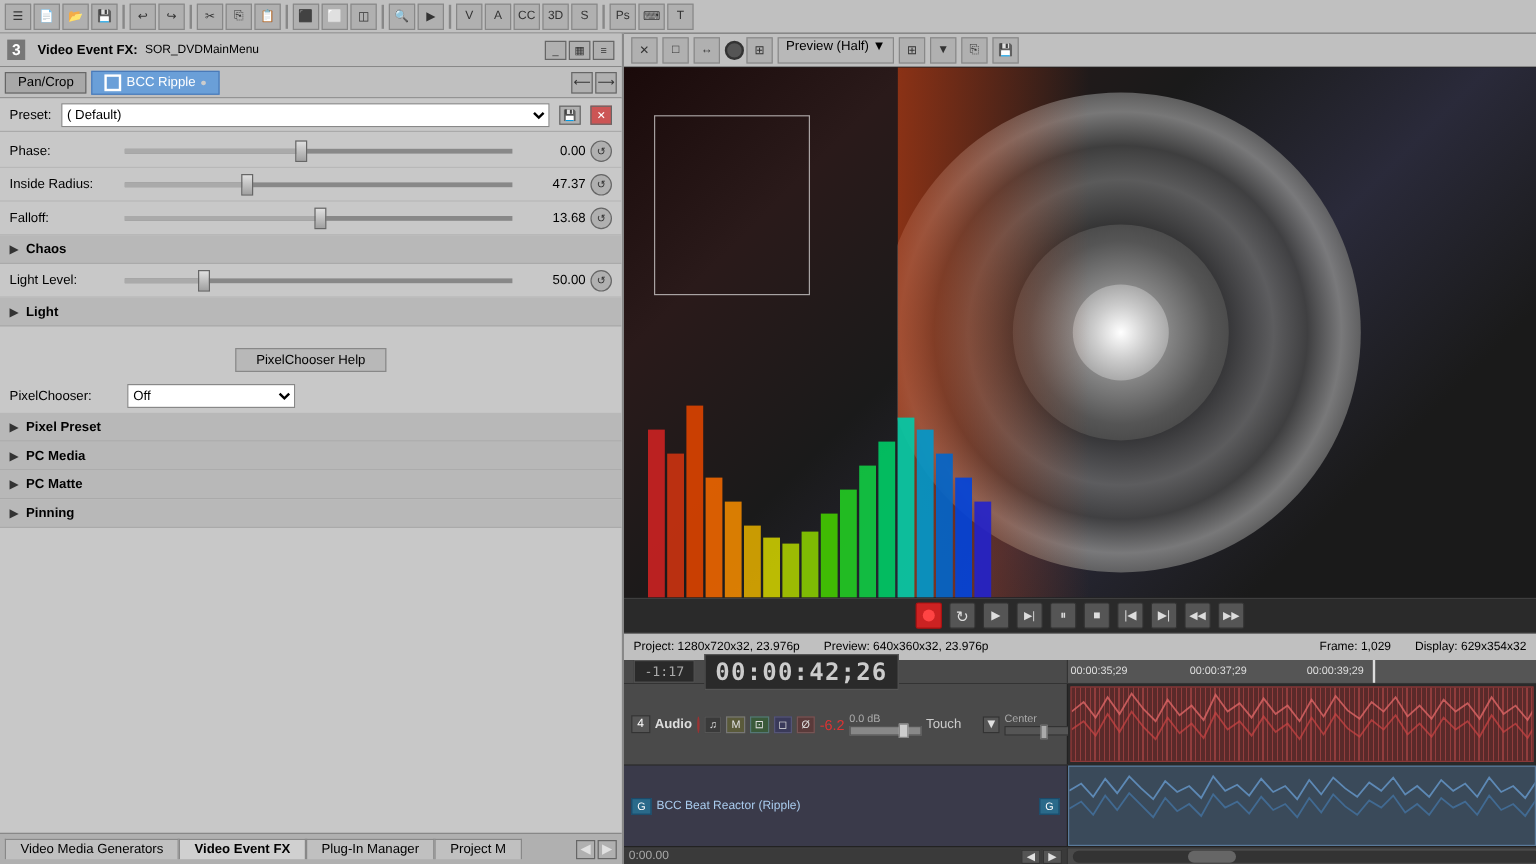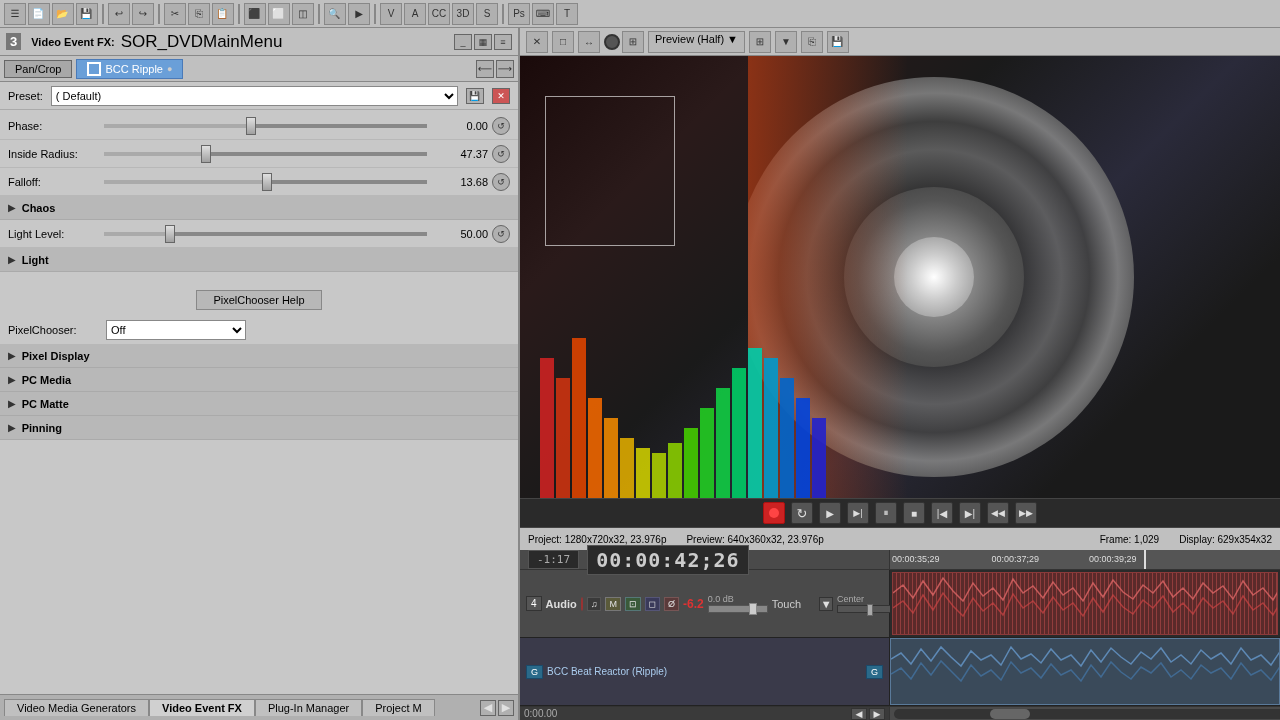--- a/index.html
+++ b/index.html
@@ -44,21 +44,21 @@
     .fx-header {
       background: #c0c0c0;
       padding: 4px 6px;
       border-bottom: 1px solid #888;
       display: flex;
       align-items: center;
       gap: 6px;
       height: 28px;
     }
     .fx-title { font-weight: bold; font-size: 11px; color: #000; }
-    .fx-name { color: #000; font-size: 17px; }
+    .fx-name { color: #000; font-size: 10px; }
     .fx-buttons { margin-left: auto; display: flex; gap: 2px; }
     .small-btn {
       width: 18px; height: 16px;
       background: #b0b0b0;
       border: 1px solid #666;
       display: flex; align-items: center; justify-content: center;
       cursor: pointer; font-size: 9px; color: #333;
     }
 
     
@@ -515,21 +515,21 @@
       <div class="dropdown-row">
         <span class="dropdown-label">PixelChooser:</span>
         <select class="dropdown-select">
           <option>Off</option>
           <option>On</option>
         </select>
       </div>
 
       <div class="section-header">
         <span class="section-arrow">▶</span>
-        <span class="section-label">Pixel Display</span>
+        <span class="section-label">Pixel Preset</span>
       </div>
 
       <div class="section-header">
         <span class="section-arrow">▶</span>
         <span class="section-label">PC Media</span>
       </div>
 
       <div class="section-header">
         <span class="section-arrow">▶</span>
         <span class="section-label">PC Matte</span>
@@ -658,21 +658,21 @@
       <div class="track-row">
         <div class="track-controls">
           <div style="background:#555;color:#fff;font-size:10px;padding:1px 4px;border:1px solid #333;">4</div>
           <span class="track-name">Audio</span>
           <div class="arm-btn" style="background:#cc3333;border-radius:50%;width:14px;height:14px;border:1px solid #993333;"></div>
           <div style="font-size:9px;background:#3a3a3a;padding:1px 3px;border:1px solid #555;">♫</div>
           <div style="font-size:9px;background:#5a5a3a;padding:1px 3px;border:1px solid #777;">M</div>
           <div style="font-size:9px;background:#3a5a3a;padding:1px 3px;border:1px solid #577;">⊡</div>
           <div style="font-size:9px;background:#3a3a5a;padding:1px 3px;border:1px solid #557;">◻</div>
           <div style="font-size:9px;background:#5a3a3a;padding:1px 3px;border:1px solid #755;">Ø</div>
-          <span style="color:#dd3333;font-size:12px;font-weight:bold;">-6.2</span>
+          <span style="color:#dd3333;font-size:12px;">-6.2</span>
 
           <div style="display:flex;flex-direction:column;gap:1px;">
             <span style="font-size:9px;color:#aaa;">0.0 dB</span>
             <div class="vol-slider">
               <div class="vol-thumb"></div>
             </div>
           </div>
 
           <div style="display:flex;align-items:center;gap:18px;">
             <span style="font-size:11px;color:#ccc;">Touch</span>

